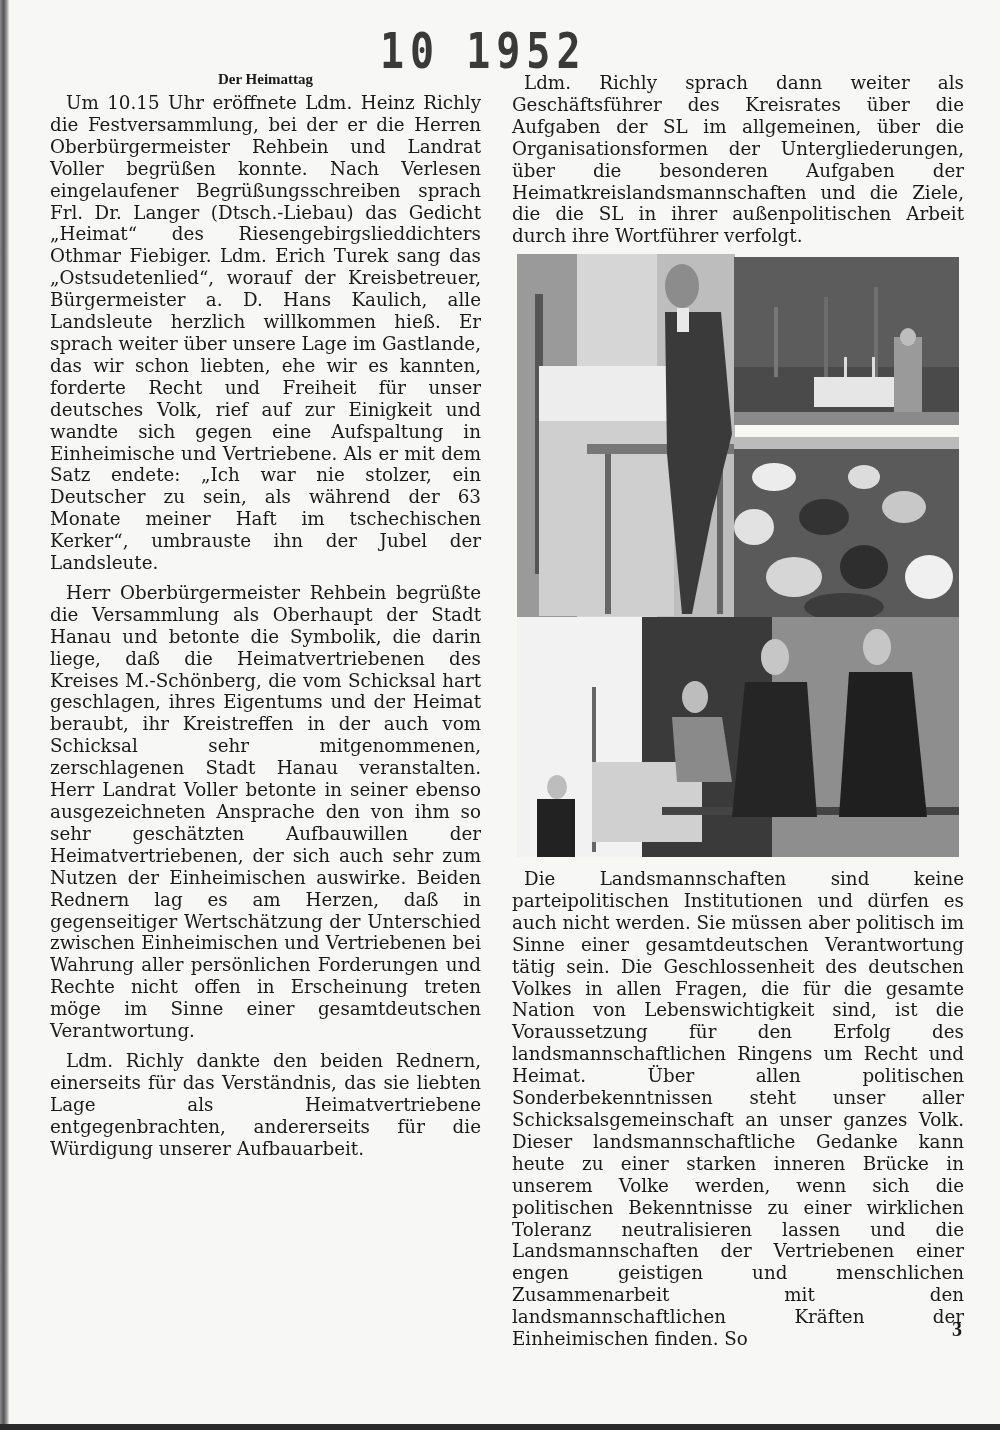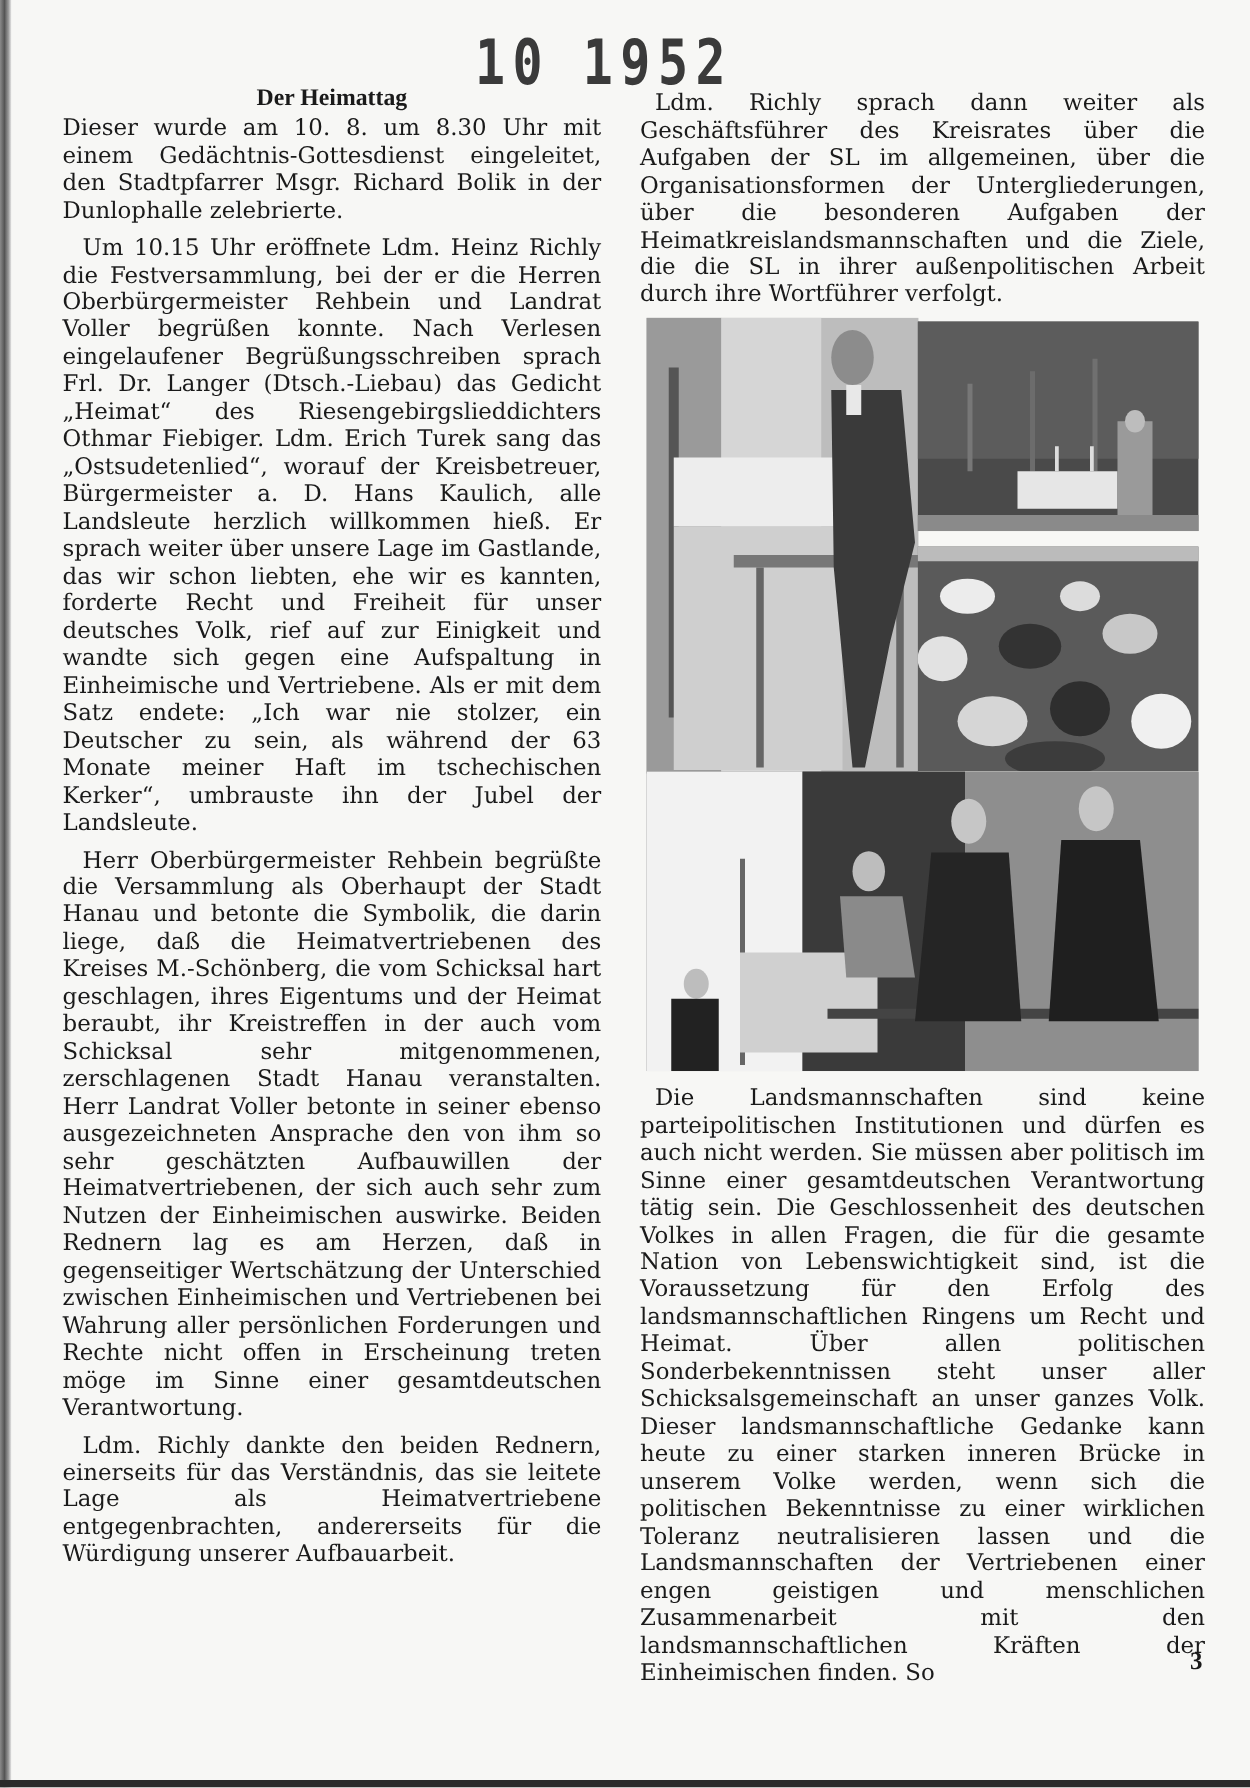--- a/index.html
+++ b/index.html
@@ -25,21 +25,21 @@
   }
   .stamp .gap { display: inline-block; width: 26px; }
   .col {
     position: absolute; top: 68px;
     font-size: 18.3px; line-height: 21.9px; text-align: justify;
     hyphens: manual;
   }
   .col-left { left: 50px; width: 431px; }
   .col-right { left: 512px; top: 72px; width: 452px; }
   .heading {
-    font-family: "Liberation Serif", serif; font-weight: bold; font-size: 19px;
+    font-family: "Liberation Serif", serif; font-weight: bold; font-size: 15px;
     text-align: center; margin: 0 0 2px 0; line-height: 22px;
   }
   .col p { margin: 0 0 8px 0; text-indent: 16px; }
   .col p.first { text-indent: 0; }
   .col-right p { text-indent: 12px; }
   .collage {
     position: absolute; left: 515px; top: 252px; width: 442px; height: 608px;
   }
   .photo { position: absolute; overflow: hidden; }
   .photo svg { display: block; width: 100%; height: 100%; }
@@ -57,24 +57,23 @@
 
 <div class="binding"></div>
 <div class="bottom-edge"></div>
 
 <div class="stamp">
   <span>10</span><span class="gap"></span><span>1952</span>
 </div>
 
 <div class="col col-left">
   <h2 class="heading">Der Heimattag</h2>
-  <p class="first">Dieser wurde am 10. 8. um 8.30 Uhr mit einem Gedächtnis-Gottesdienst eingeleitet, den Stadtpfarrer Msgr. Richard Bolik in der Dunlophalle zelebrierte.</p>
   <p>Um 10.15 Uhr eröffnete Ldm. Heinz Richly die Festversammlung, bei der er die Herren Oberbürgermeister Rehbein und Landrat Voller begrüßen konnte. Nach Verlesen eingelaufener Begrüßungsschreiben sprach Frl. Dr. Langer (Dtsch.-Liebau) das Gedicht „Heimat“ des Riesengebirgslieddichters Othmar Fiebiger. Ldm. Erich Turek sang das „Ostsudetenlied“, worauf der Kreisbetreuer, Bürgermeister a. D. Hans Kaulich, alle Landsleute herzlich willkommen hieß. Er sprach weiter über unsere Lage im Gastlande, das wir schon liebten, ehe wir es kannten, forderte Recht und Freiheit für unser deutsches Volk, rief auf zur Einigkeit und wandte sich gegen eine Aufspaltung in Einheimische und Vertriebene. Als er mit dem Satz endete: „Ich war nie stolzer, ein Deutscher zu sein, als während der 63 Monate meiner Haft im tschechischen Kerker“, umbrauste ihn der Jubel der Landsleute.</p>
   <p>Herr Oberbürgermeister Rehbein begrüßte die Versammlung als Oberhaupt der Stadt Hanau und betonte die Symbolik, die darin liege, daß die Heimatvertriebenen des Kreises M.-Schönberg, die vom Schicksal hart geschlagen, ihres Eigentums und der Heimat beraubt, ihr Kreistreffen in der auch vom Schicksal sehr mitgenommenen, zerschlagenen Stadt Hanau veranstalten. Herr Landrat Voller betonte in seiner ebenso ausgezeichneten Ansprache den von ihm so sehr geschätzten Aufbauwillen der Heimatvertriebenen, der sich auch sehr zum Nutzen der Einheimischen auswirke. Beiden Rednern lag es am Herzen, daß in gegenseitiger Wertschätzung der Unterschied zwischen Einheimischen und Vertriebenen bei Wahrung aller persönlichen Forderungen und Rechte nicht offen in Erscheinung treten möge im Sinne einer gesamtdeutschen Verantwortung.</p>
-  <p>Ldm. Richly dankte den beiden Rednern, einerseits für das Verständnis, das sie leitete Lage als Heimatvertriebene entgegenbrachten, andererseits für die Würdigung unserer Aufbauarbeit.</p>
+  <p>Ldm. Richly dankte den beiden Rednern, einerseits für das Verständnis, das sie liebten Lage als Heimatvertriebene entgegenbrachten, andererseits für die Würdigung unserer Aufbauarbeit.</p>
 </div>
 
 <div class="col col-right">
   <p>Ldm. Richly sprach dann weiter als Geschäftsführer des Kreisrates über die Aufgaben der SL im allgemeinen, über die Organisationsformen der Untergliederungen, über die besonderen Aufgaben der Heimatkreislandsmannschaften und die Ziele, die die SL in ihrer außenpolitischen Arbeit durch ihre Wortführer verfolgt.</p>
 </div>
 
 <div class="collage">
   <div class="photo ph-speaker">
     <svg viewBox="0 0 218 365" preserveAspectRatio="none">
       <rect width="218" height="365" fill="#bdbdbd"></rect>

